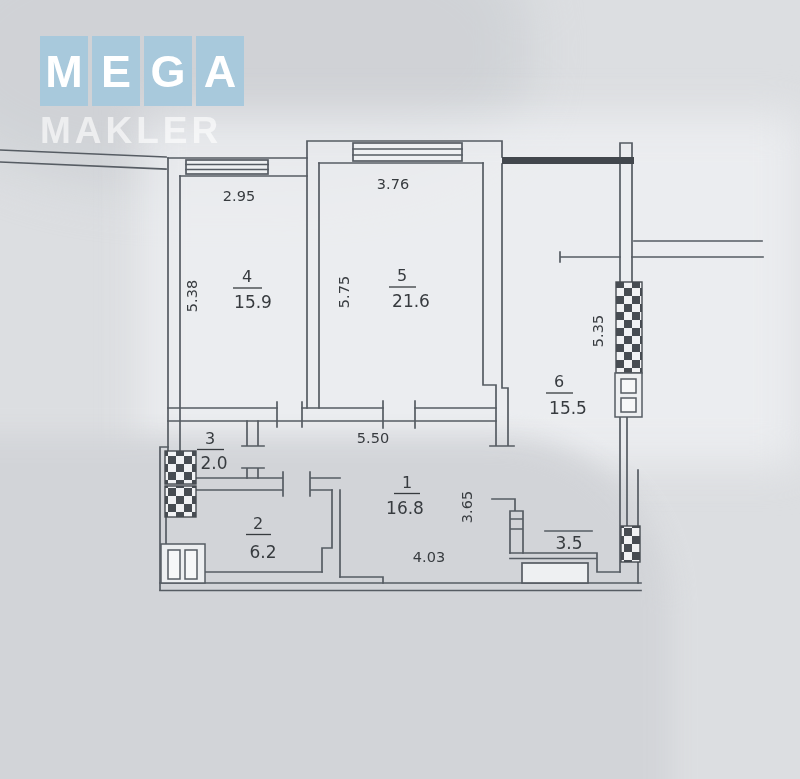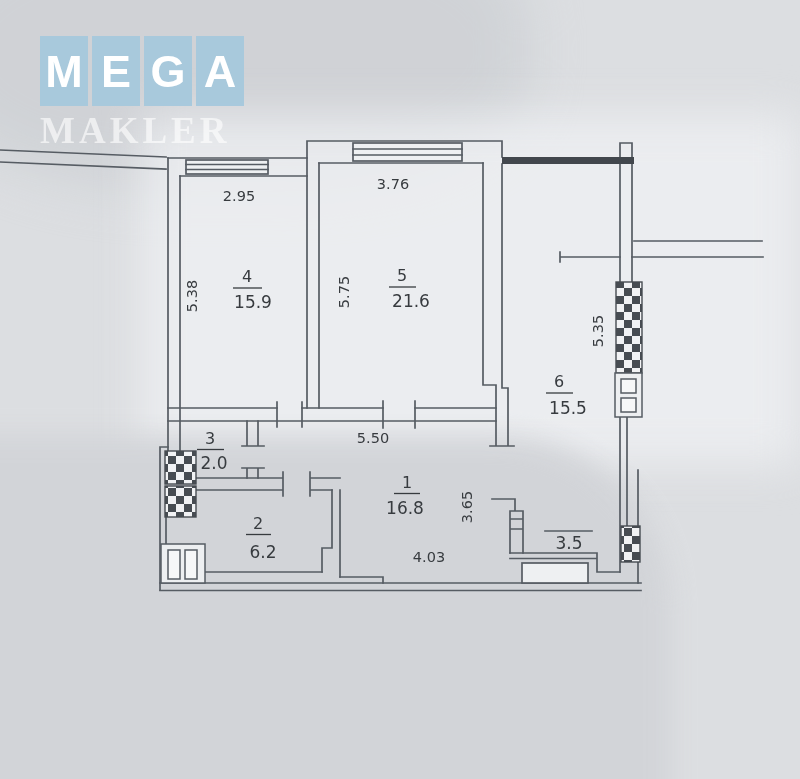--- a/index.html
+++ b/index.html
@@ -31,21 +31,21 @@
     width:48px;height:70px;
     background:rgba(165,200,220,.95);
     display:flex;align-items:center;justify-content:center;
   }
   .logo-sq span{
     font-family:"Liberation Sans", sans-serif;
     font-weight:bold;font-size:45px;color:#ffffff;line-height:1;
   }
   .logo-sub{
     margin-top:6px;
-    font-family:Liberation Serif, serif;
+    font-family:Liberation Sans, sans-serif;
     font-weight:bold;font-size:37px;line-height:1;
     letter-spacing:4px;
     color:rgba(255,255,255,.62);
   }
   text{fill:#373b3f;}
   .t-num{font-size:16px;}
   .t-area{font-size:17px;}
   .t-dim{font-size:14.5px;}
 </style>
 </head>

